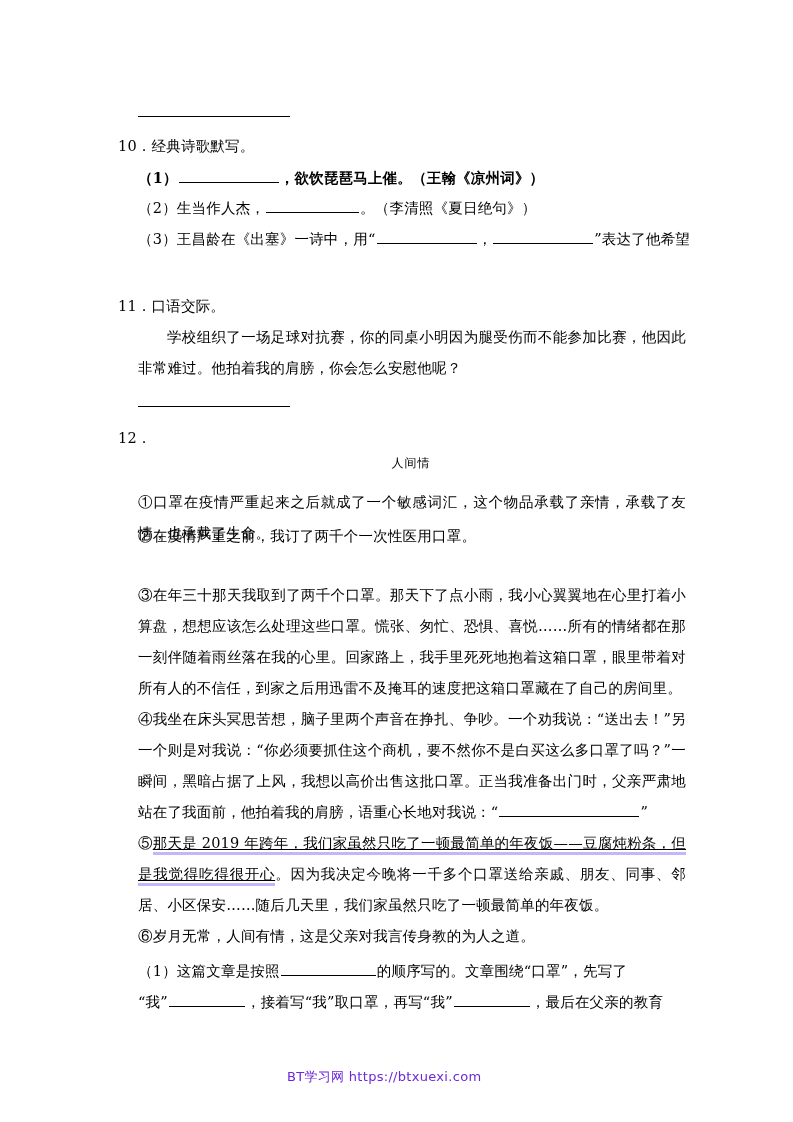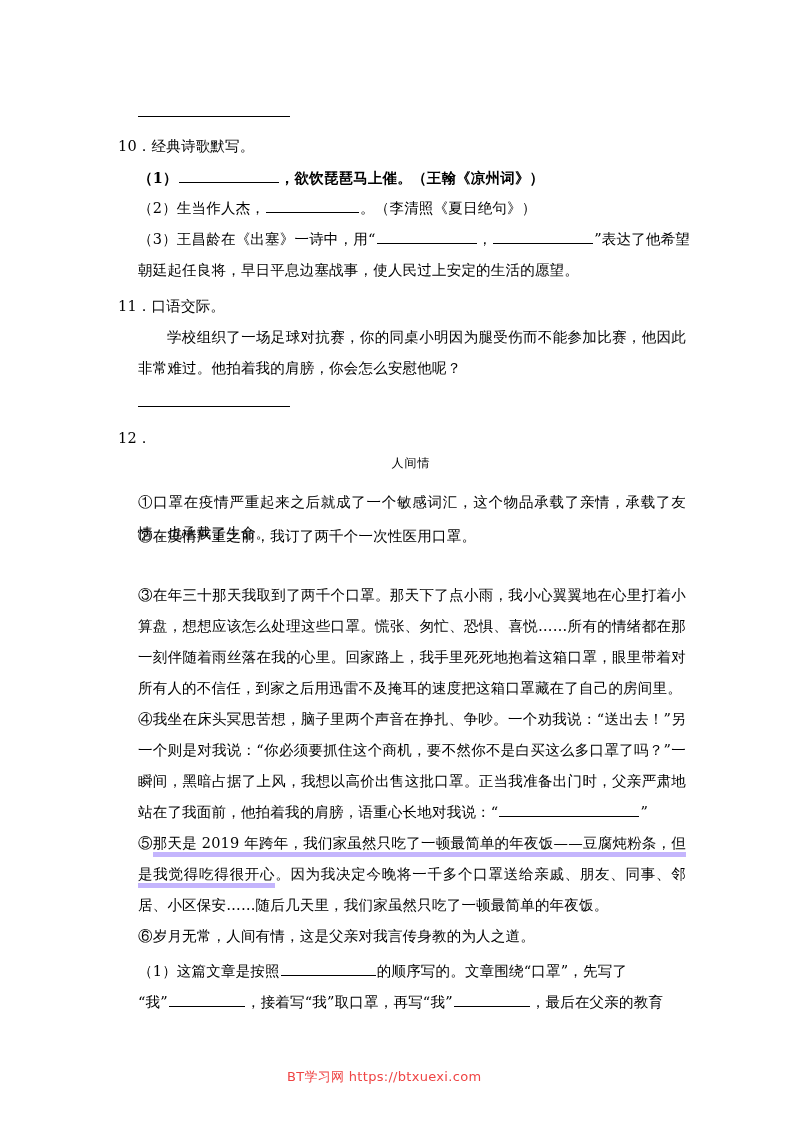--- a/index.html
+++ b/index.html
@@ -55,37 +55,38 @@
   
   .blank {
     display: inline-block;
     border-bottom: 1.2px solid #000;
     vertical-align: baseline;
     height: 15px;
     margin: 0 1px;
   }
 
   .uline {
-    border-bottom: 5px solid #c4b5fd;
+    border-bottom: 3px solid #c4b5fd;
     padding-bottom: 1px;
+    text-decoration: underline;
   }
 
   
   .essay-title {
     position: absolute;
     font-size: 12px;
     letter-spacing: 1px;
     text-align: center;
   }
 
   
   .footer {
     position: absolute;
     font-size: 13px;
-    color: #ef4444;
+    color: #6d28d9;
     letter-spacing: 0.3px;
     white-space: nowrap;
     font-family: "DejaVu Sans", "Liberation Sans", sans-serif;
   }
 </style>
 </head>
 <body>
 
 <div class="page">
 
@@ -99,21 +100,20 @@
     <span>（1）</span><span class="blank" style="width:100px;"></span><span>，欲饮琵琶马上催。（王翰《凉州词》）</span>
   </div>
 
   <div class="line" style="left:138px; top:193px;">
     <span>（2）</span><span>生当作人杰，</span><span class="blank" style="width:93px;"></span><span>。（李清照《夏日绝句》）</span>
   </div>
 
   <div class="line" style="left:138px; top:224px;">
     <span>（3）</span><span>王昌龄在《出塞》一诗中，用“</span><span class="blank" style="width:100px;"></span><span>，</span><span class="blank" style="width:100px;"></span><span>”表达了他希望</span>
   </div>
-  <div class="line" style="left:138px; top:255px;">朝廷起任良将，早日平息边塞战事，使人民过上安定的生活的愿望。</div>
 
   <div class="line" style="left:118px; top:291px;">
     <span class="num">11．</span><span>口语交际。</span>
   </div>
 
   <div class="block" style="left:138px; top:322px; width:548px; text-indent:29px;">学校组织了一场足球对抗赛，你的同桌小明因为腿受伤而不能参加比赛，他因此非常难过。他拍着我的肩膀，你会怎么安慰他呢？</div>
 
   <div class="answer-rule" style="left:138px; top:406px; width:152px;"></div>
 
   <div class="line" style="left:118px; top:423px;">12．</div>

